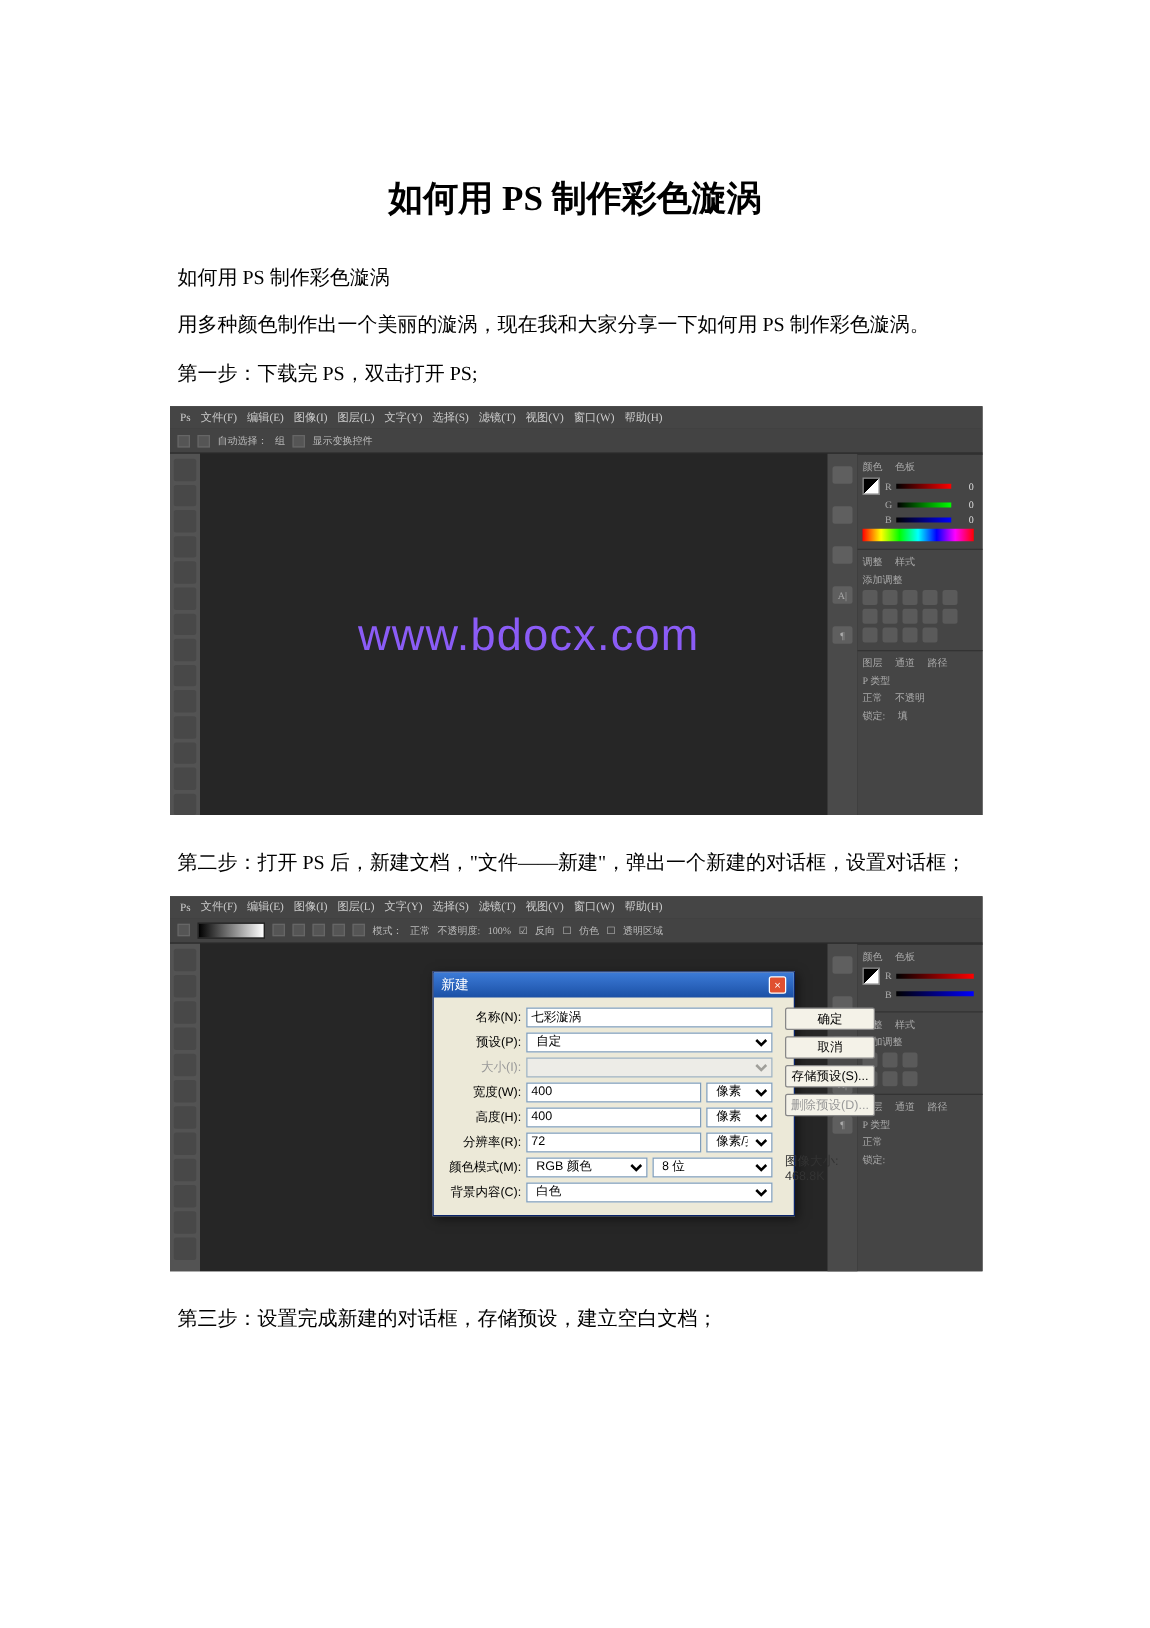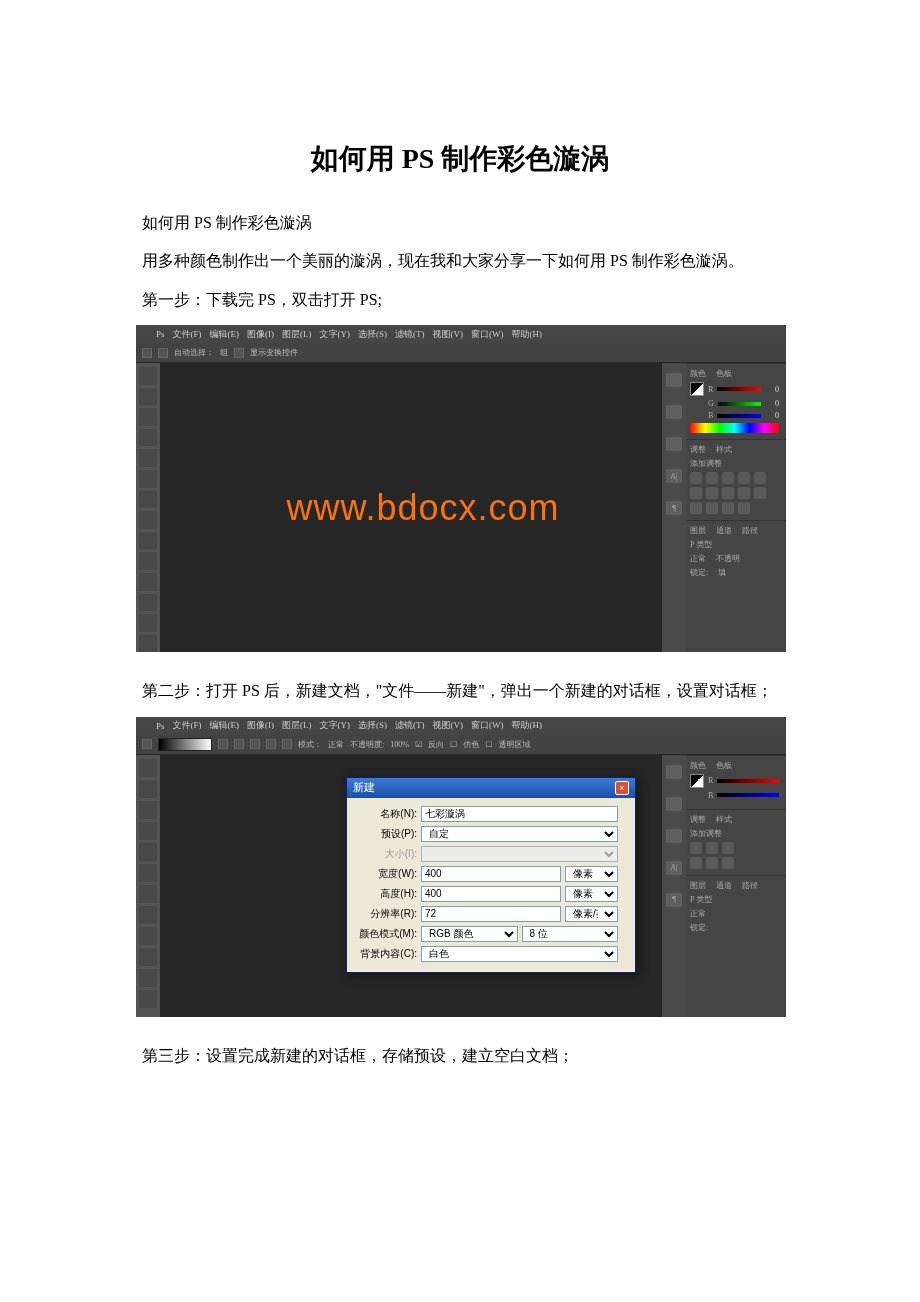--- a/index.html
+++ b/index.html
@@ -2,27 +2,27 @@
 <html><head>
   <meta charset="utf-8">
   <style>
     * { margin: 0; padding: 0; box-sizing: border-box; }
     body { width: 920px; min-height: 1302px; background: #fff; font-family: SimSun, "宋体", serif; color: #000; padding: 140px 110px 40px 110px; }
     h1 { font-size: 28px; font-weight: bold; text-align: center; margin-bottom: 30px; font-family: SimSun, "宋体", serif; }
     .para { font-size: 16px; line-height: 1.9; margin-bottom: 8px; text-indent: 2em; }
     .shot { display: block; margin: 10px 0 24px 26px; position: relative; background: #333; }
     .shot1 { width: 650px; height: 327px; }
     .shot2 { width: 650px; height: 300px; }
-    .menubar { height: 18px; background: #454545; display: flex; align-items: center; gap: 4px; padding-left: 18px; font-size: 9px; color: #ccc; }
+    .menubar { height: 18px; background: #454545; display: flex; align-items: center; gap: 4px; padding-left: 6px; font-size: 9px; color: #ccc; }
     .menubar span { padding: 0 2px; }
     .optbar { height: 20px; background: #434343; border-bottom: 1px solid #262626; display: flex; align-items: center; gap: 6px; padding-left: 6px; font-size: 8px; color: #bbb; }
     .optbar .ic { width: 10px; height: 10px; background: #555; border: 1px solid #666; }
     .canvas-area { position: absolute; left: 24px; top: 38px; right: 100px; bottom: 0; background: #262626; }
     .shot1 .canvas-area { background: #262626; display: flex; align-items: center; justify-content: center; }
-    .watermark { font-size: 36px; color: #f97316; font-family: Arial, sans-serif; letter-spacing: 1px; }
+    .watermark { font-size: 36px; color: #8b5cf6; font-family: Arial, sans-serif; letter-spacing: 1px; }
     .tools { position: absolute; left: 0; top: 38px; width: 24px; bottom: 0; background: #535353; display: flex; flex-direction: column; align-items: center; padding-top: 4px; gap: 3px; }
     .tools div { width: 18px; height: 18px; background: #484848; border-radius: 2px; }
     .rpanels { position: absolute; right: 0; top: 38px; width: 100px; bottom: 0; background: #454545; font-size: 8px; color: #aaa; }
     .rpanels .sec { border-top: 1px solid #333; padding: 4px 7px 6px 4px; }
     .rpanels .row { display: flex; align-items: center; gap: 4px; margin-bottom: 3px; }
     .rpanels .swatch { width: 14px; height: 14px; background: linear-gradient(135deg, #000 50%, #fff 50%); border: 1px solid #888; }
     .rpanels .slider { flex: 1; height: 4px; background: linear-gradient(to right, #000, #f00); }
     .rpanels .slider.g { background: linear-gradient(to right, #000, #0f0); }
     .rpanels .slider.b { background: linear-gradient(to right, #000, #00f); }
     .rpanels .slider.h1 { background: linear-gradient(to right, red, yellow, lime, cyan, blue, magenta, red); height: 10px; }
@@ -298,17 +298,27 @@
         <div class="frow">
             <label>颜色模式(M):</label>
             <select style="flex:1"><option>RGB 颜色</option></select>
             <select class="unit"><option>8 位</option></select>
           </div>
         <div class="frow">
             <label>背景内容(C):</label>
             <select><option>白色</option></select>
           </div>
       </div>
+      <div class="btns">
+        <button>确定</button>
+        <button>取消</button>
+        <button>存储预设(S)...</button>
+        <button disabled="" style="color:#999">删除预设(D)...</button>
+        <div class="sizebox">
+          <div>图像大小:</div>
+          <div>468.8K</div>
+        </div>
+      </div>
     </div>
   </div>
 </div>
 
 <p class="para">第三步：设置完成新建的对话框，存储预设，建立空白文档；</p>
 
 </body></html>

